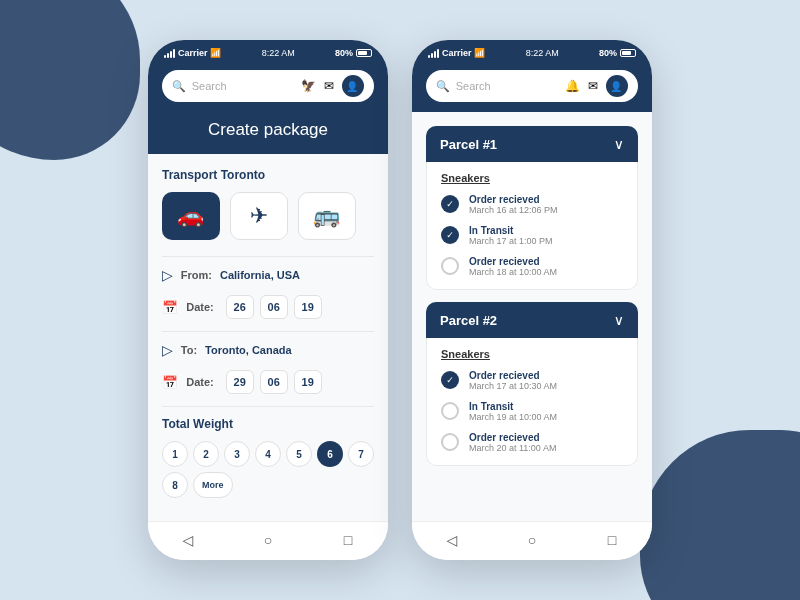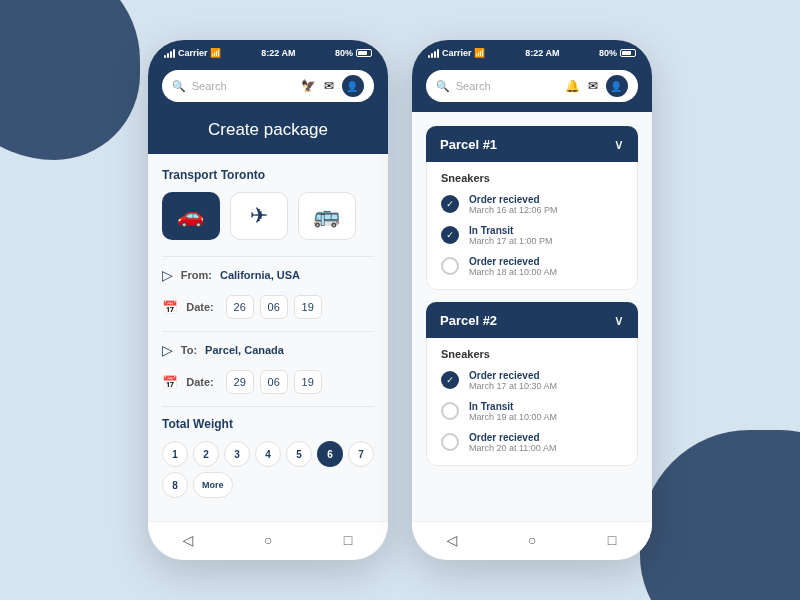--- a/index.html
+++ b/index.html
@@ -71,21 +71,21 @@
       font-size: 9px;
       color: white;
       font-weight: 600;
       display: flex;
       align-items: center;
       gap: 3px;
     }
     .status-bar-center {
       font-size: 9px;
       color: white;
-      font-weight: 700;
+      font-weight: 400;
     }
     .status-bar-right {
       font-size: 9px;
       color: white;
       font-weight: 600;
       display: flex;
       align-items: center;
       gap: 3px;
     }
     .signal-bars {
@@ -230,21 +230,21 @@
     }
     .date-box {
       width: 28px;
       height: 24px;
       border: 1.5px solid #e0e0e0;
       border-radius: 6px;
       display: flex;
       align-items: center;
       justify-content: center;
       font-size: 11px;
-      font-weight: 400;
+      font-weight: 700;
       color: #1e3a5f;
       background: white;
     }
 
     .divider {
       height: 1px;
       background: #e8e8e8;
       margin: 10px 0;
     }
 
@@ -334,20 +334,21 @@
       padding: 10px 14px 12px;
       border: 1px solid #e8e8e8;
       border-top: none;
       border-radius: 0 0 10px 10px;
     }
     .parcel-item-name {
       font-size: 11px;
       color: #333;
       font-weight: 600;
       margin-bottom: 10px;
+      text-decoration: underline;
     }
     .timeline-item {
       display: flex;
       gap: 10px;
       align-items: flex-start;
       margin-bottom: 10px;
     }
     .timeline-item:last-child {
       margin-bottom: 0;
     }
@@ -458,21 +459,21 @@
           <div class="date-box">06</div>
           <div class="date-box">19</div>
         </div>
       </div>
 
       <div class="divider"></div>
 
       <div class="form-row">
         <span style="color:#1e3a5f;font-size:14px;">▷</span>
         <span class="form-label">To:</span>
-        <span class="form-value">Parcel, Canada</span>
+        <span class="form-value">Toronto, Canada</span>
       </div>
       <div class="form-row">
         <span style="font-size:13px;">📅</span>
         <span class="form-label">Date:</span>
         <div class="date-boxes">
           <div class="date-box">29</div>
           <div class="date-box">06</div>
           <div class="date-box">19</div>
         </div>
       </div>

